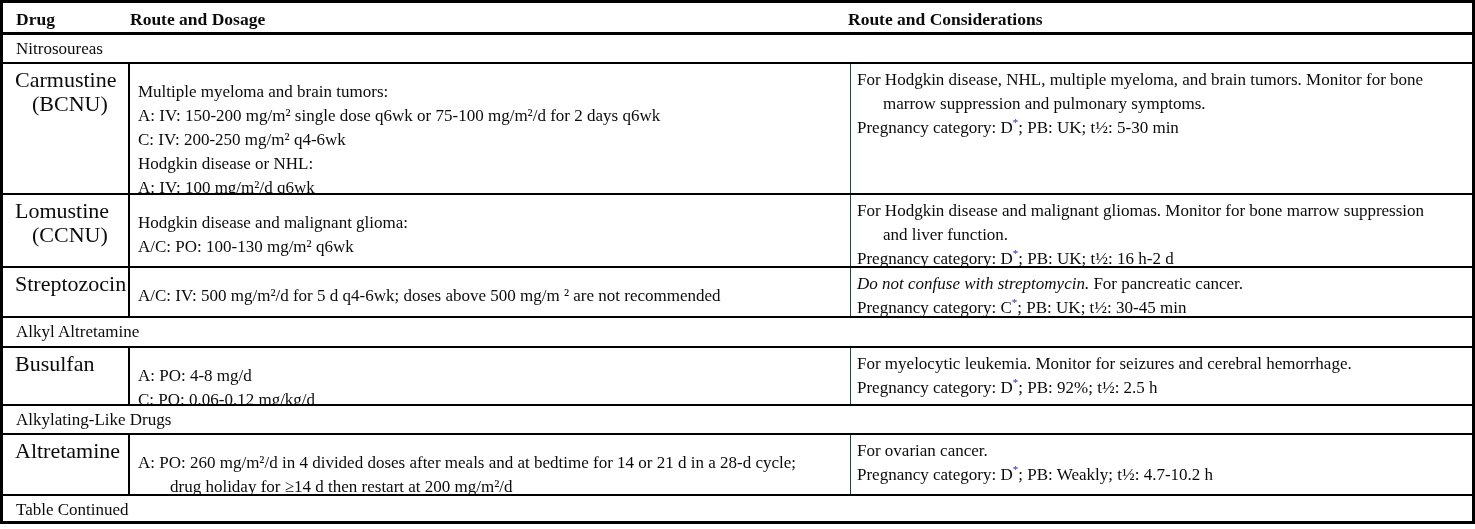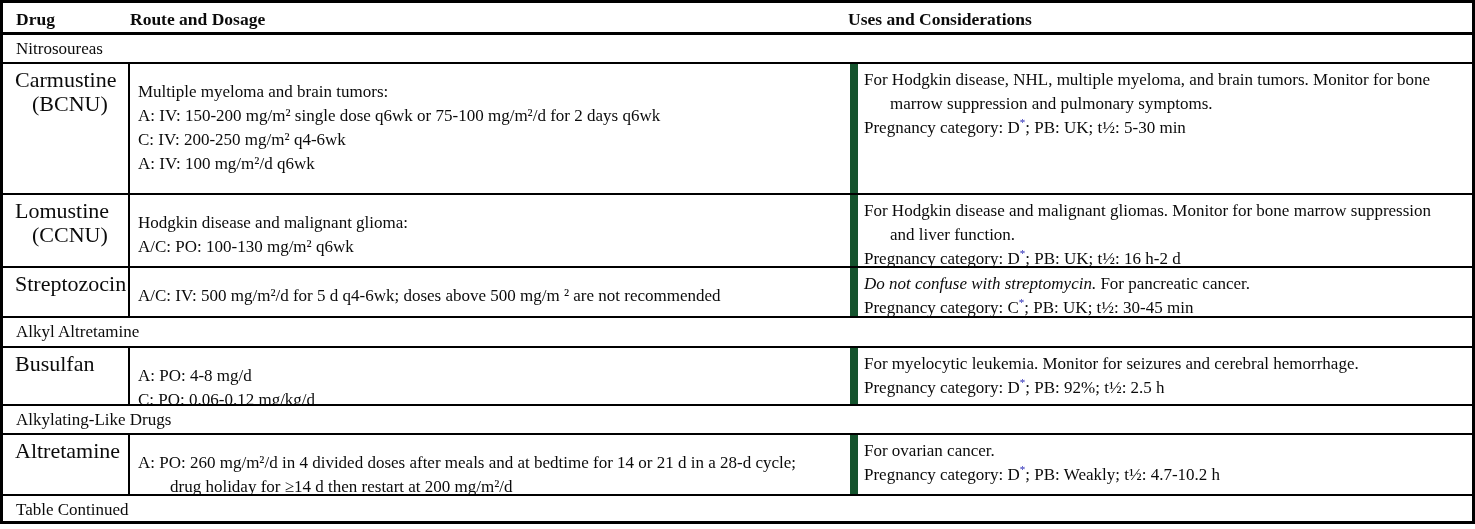--- a/index.html
+++ b/index.html
@@ -17,52 +17,53 @@
   .h-carm{height:131px}
   .h-lom{height:73px}
   .h-strep{height:50px}
   .h-alks{height:30px}
   .h-bus{height:58px}
   .h-alkl{height:29px}
   .h-altr{height:61px}
   .h-tc{height:25px;border-bottom:none;}
   .c1{box-sizing:border-box;width:125px;padding:4px 4px 0 12px;font-size:22px;line-height:24px;overflow:hidden;}
   .c2{box-sizing:border-box;width:722px;border-left:2px solid #000;padding:16px 4px 0 8px;font-size:17px;line-height:24px;overflow:hidden;}
-  .c3{box-sizing:border-box;flex:1;border-left:8px solid #14532d;padding:4px 20px 0 6px;font-size:17px;line-height:24px;overflow:hidden;}
+  .c3{box-sizing:border-box;flex:1;border-left:1px solid #14532d;padding:4px 20px 0 6px;font-size:17px;line-height:24px;overflow:hidden;}
   .c1 .nm2{padding-left:17px;}
   .line{white-space:nowrap;}
   .ind{padding-left:26px;}
   .ind2{padding-left:32px;}
   .it{font-style:italic;margin-top:26px;}
   sup.star{color:#2323b4;font-size:11px;vertical-align:super;line-height:0;}
 </style>
 </head>
 <body>
 
 <div class="tbl">
 
   <div class="row header">
     <span class="hd hd-drug">Drug</span>
     <span class="hd hd-route">Route and Dosage</span>
-    <span class="hd hd-uses">Uses and Considerations</span>
+    <span class="hd hd-uses">Route and Considerations</span>
   </div>
 
   <div class="row section h-nitro">
     <div class="sec-label">Nitrosoureas</div>
   </div>
 
   <div class="row h-carm">
     <div class="c1">
       <div class="line">Carmustine</div>
       <div class="line nm2">(BCNU)</div>
     </div>
     <div class="c2">
       <div class="line">Multiple myeloma and brain tumors:</div>
       <div class="line">A: IV: 150-200 mg/m² single dose q6wk or 75-100 mg/m²/d for 2 days q6wk</div>
       <div class="line">C: IV: 200-250 mg/m² q4-6wk</div>
+      <div class="line">Hodgkin disease or NHL:</div>
       <div class="line">A: IV: 100 mg/m²/d q6wk</div>
     </div>
     <div class="c3">
       <div class="line">For Hodgkin disease, NHL, multiple myeloma, and brain tumors. Monitor for bone</div>
       <div class="line ind">marrow suppression and pulmonary symptoms.</div>
       <div class="line"><span>Pregnancy category: D</span><sup class="star">*</sup><span>; PB: UK; t½: 5-30 min</span></div>
     </div>
   </div>
 
   <div class="row h-lom">

